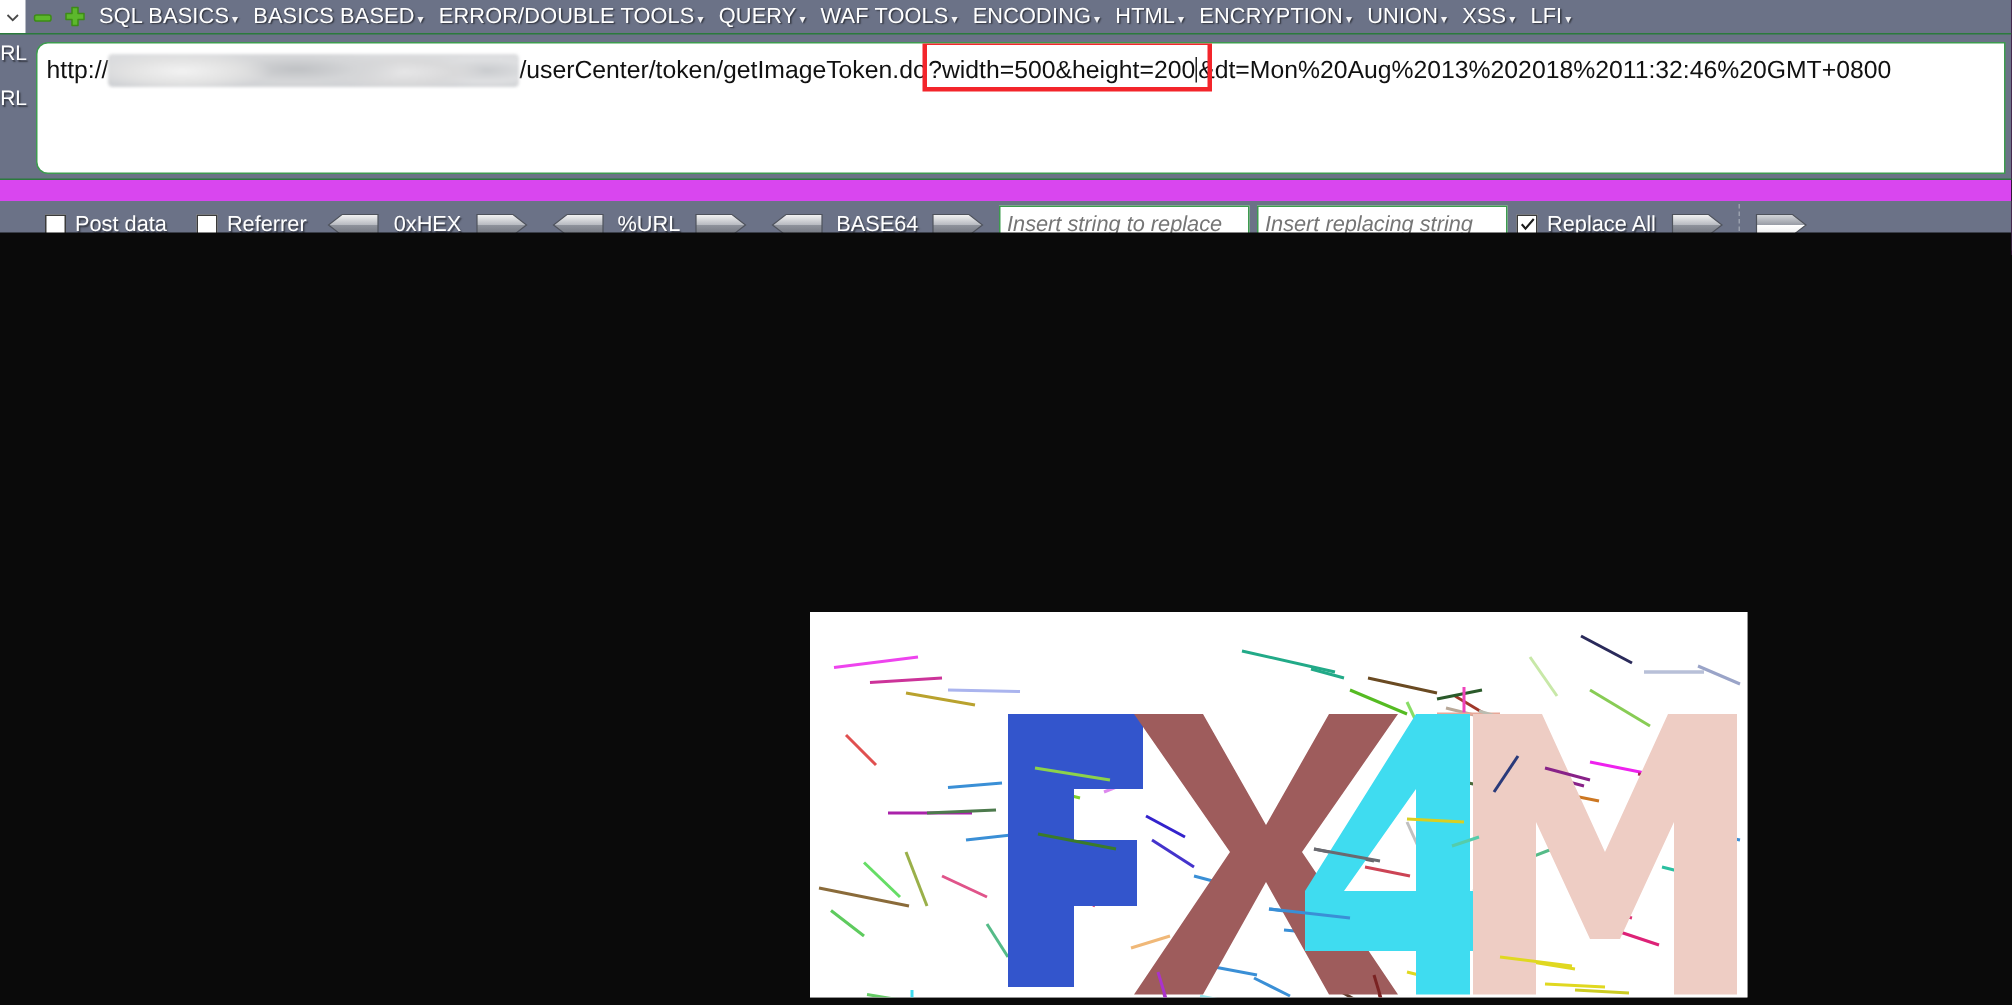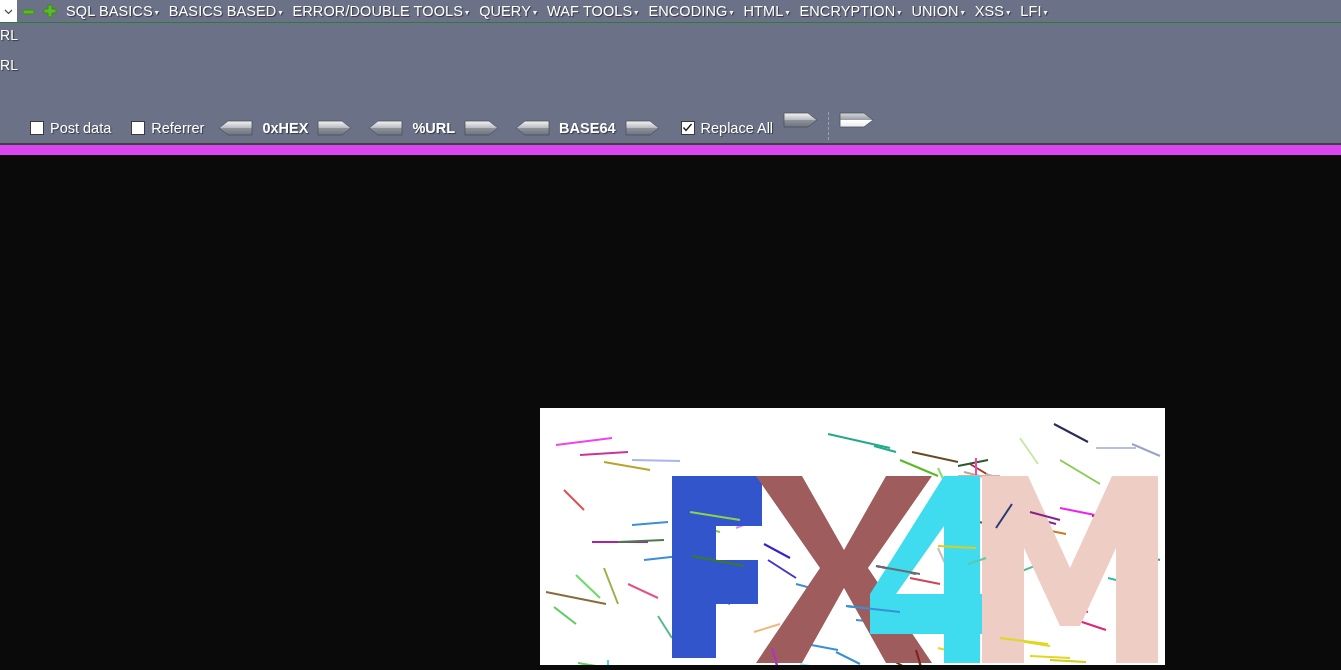--- a/index.html
+++ b/index.html
@@ -106,24 +106,24 @@
     pointer-events: none;
   }
   .caretbar {
     display: inline-block; width: 1px; height: 17px;
     background: #222; vertical-align: -3px;
     margin: 0 0px;
   }
 
   
   .optbar {
-    position: absolute; left: 0; top: 112px; width: 1341px; height: 33px;
+    position: absolute; left: 0; top: 134px; width: 1341px; height: 33px;
     background: #6b7287;
     border-bottom: 2px solid #404040;
-    display: flex; 
+    display: flex; align-items: center;
     overflow: hidden;
   }
   .chk-group {
     display: flex; align-items: center; gap: 6px;
     color: #ffffff; font-size: 14.5px;
     text-shadow: 1px 1px 1px rgba(0,0,0,.5);
     white-space: nowrap;
   }
   .chkbox {
     width: 14px; height: 14px; background: #ffffff;
@@ -134,21 +134,20 @@
   .chkbox svg { display: block; }
 
   .arrow-btn {
     width: 35px; height: 16px; flex: 0 0 auto; display: block;
   }
   .codec {
     display: flex; align-items: center; gap: 9px;
     color: #ffffff; font-size: 14.5px;
     text-shadow: 1px 1px 1px rgba(0,0,0,.5);
     white-space: nowrap;
-    font-weight: bold;
   }
   .repl-input {
     height: 26px; width: 167px;
     border: 1.5px solid #3d9b4f;
     background: #fff;
     font-style: italic; font-size: 14.5px;
     color: #777;
     padding: 0 4px;
     font-family: "Liberation Sans", sans-serif;
     outline: none;
@@ -239,20 +238,25 @@
     </div>
   </div>
 
   <div class="urlpanel">
     <div class="side-labels">
       <div class="sl sl1">URL</div>
       <div class="sl sl2">URL</div>
 
     </div>
 
+    <div class="urlbox">
+      <div class="urlline">
+        <span class="url-seg">http://</span><span class="url-redacted"></span><span class="url-seg">/userCenter/token/getImageToken.do</span><span class="url-highlight"><span>?width=500&amp;height=200</span><span class="caretbar"></span></span><span class="url-seg">&amp;dt=Mon%20Aug%2013%202018%2011:32:46%20GMT+0800</span>
+      </div>
+    </div>
   </div>
 
   <div class="optbar">
     <div style="width:30px;flex:0 0 auto;"></div>
 
     <div class="chk-group">
       <span class="chkbox"></span>
       <span>Post data</span>
     </div>
 
@@ -310,21 +314,23 @@
         <path d="M10 1 H34 V15 H10 L1 8 Z" fill="url(#gL1)" stroke="#4e525c" stroke-width="0.8"></path>
       </svg>
       <span>BASE64</span>
       <svg class="arrow-btn" viewBox="0 0 35 16">
         <path d="M1 1 H25 L34 8 L25 15 H1 Z" fill="url(#gR1)" stroke="#4e525c" stroke-width="0.8"></path>
       </svg>
     </div>
 
     <div style="width:10px;flex:0 0 auto;"></div>
 
+    <input class="repl-input" type="text" placeholder="Insert string to replace" style="">
     <div style="width:5px;flex:0 0 auto;"></div>
+    <input class="repl-input" type="text" placeholder="Insert replacing string" style="">
 
     <div style="width:6px;flex:0 0 auto;"></div>
 
     <div class="chk-group">
       <span class="chkbox">
         <svg width="11" height="11" viewBox="0 0 11 11" aria-hidden="true">
           <path d="M1.5 5.5 L4 8.4 L9.5 2" fill="none" stroke="#1b1b1b" stroke-width="1.4"></path>
         </svg>
       </span>
       <span>Replace All</span>

